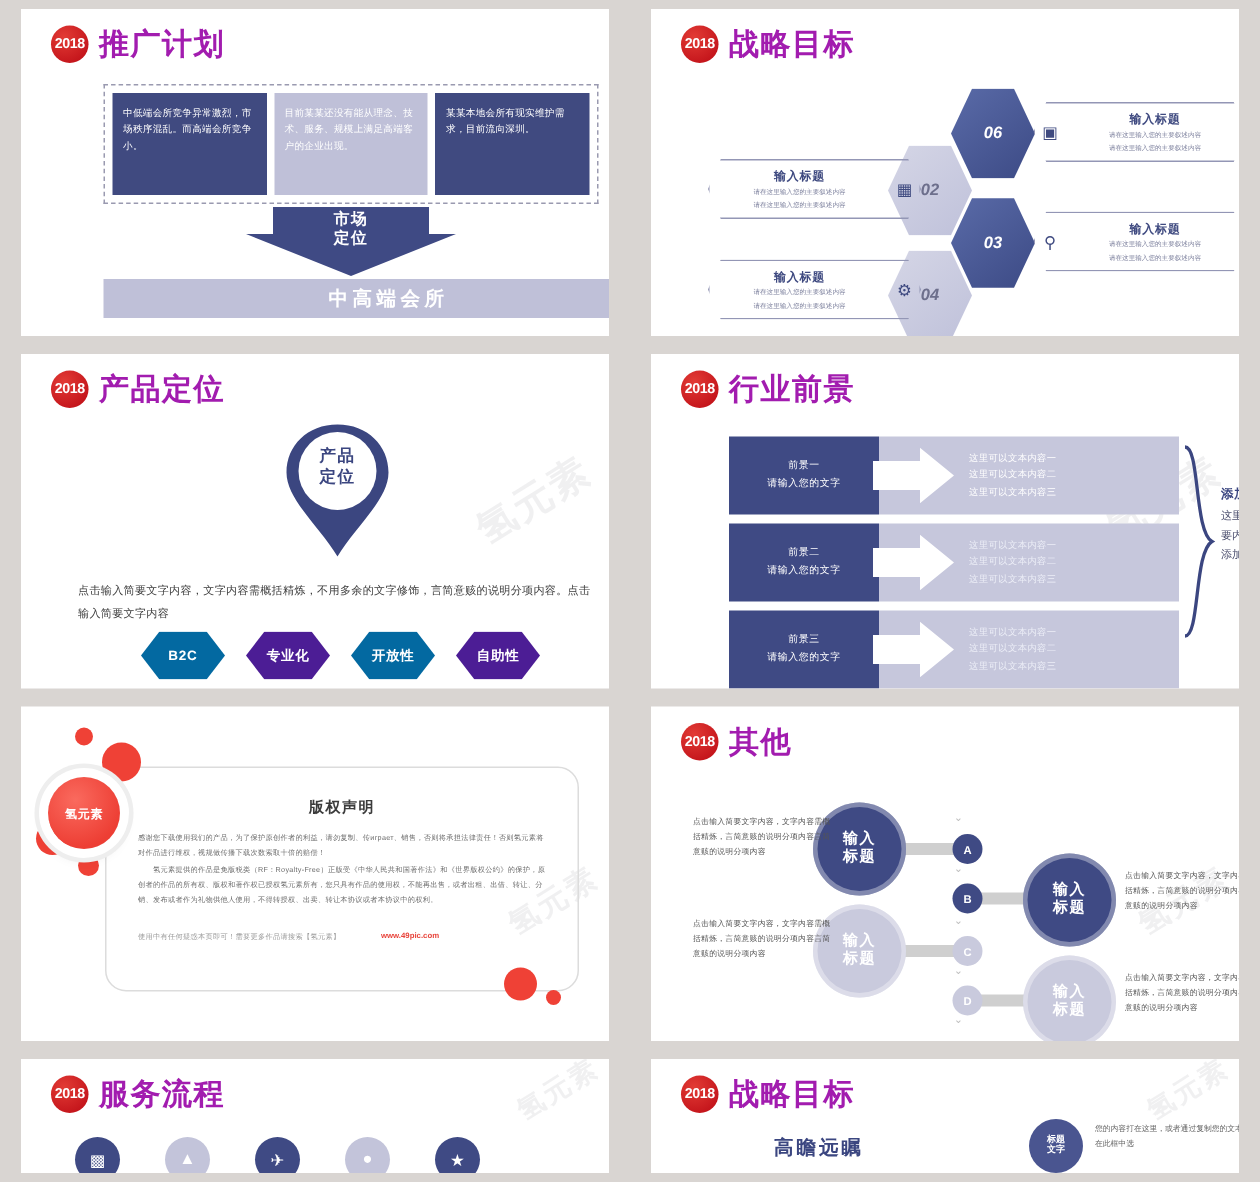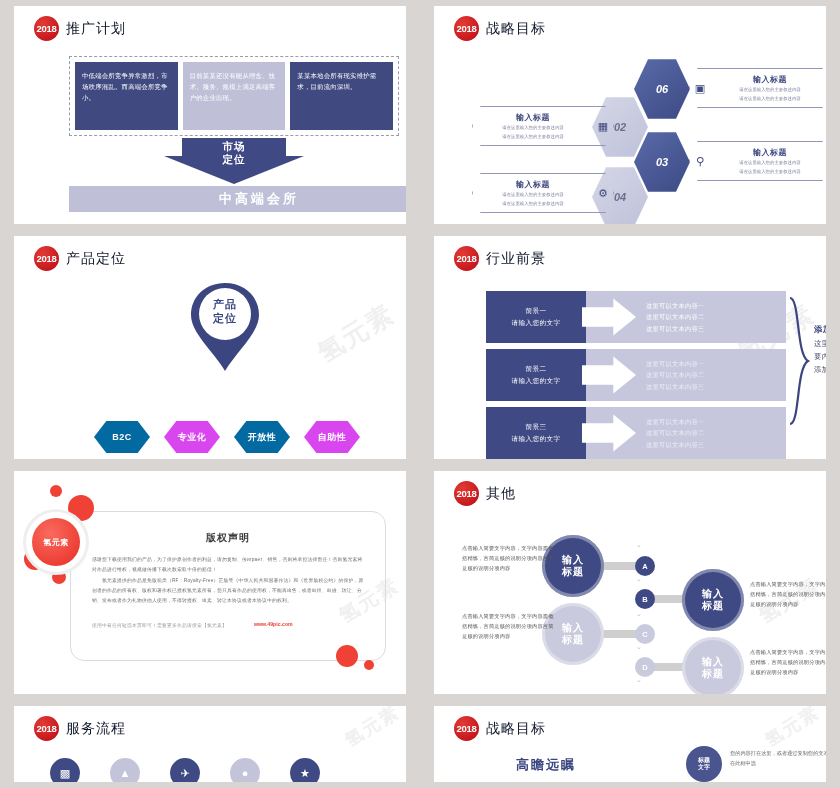--- a/index.html
+++ b/index.html
@@ -25,21 +25,21 @@
   }
   
   .shead{position:absolute;left:20px;top:10px;display:flex;align-items:center;gap:7px;}
   .badge2018{
     width:25px;height:25px;border-radius:50%;
     background:radial-gradient(circle at 35% 30%,#e23b35,#c5161c 75%);
     color:#fff;font-size:9.5px;font-weight:bold;
     display:flex;align-items:center;justify-content:center;
     letter-spacing:-0.3px;
   }
-  .stitle{font-size:14px;color:#0f172a;font-weight:normal;letter-spacing:1px;}
+  .stitle{font-size:20px;color:#a21caf;font-weight:bold;letter-spacing:1px;}
 
   
   .wm{
     position:absolute;right:8px;top:36%;
     font-size:26px;color:rgba(160,160,165,.16);
     transform:rotate(-32deg);letter-spacing:2px;font-weight:bold;
     pointer-events:none;
   }
   .wm.sm{font-size:20px;right:4px;top:52%;}
 
@@ -103,21 +103,21 @@
     font-size:7.4px;color:#3c3c3c;line-height:2.05;letter-spacing:.2px;
   }
   .s3-hexrow{position:absolute;left:80px;top:185px;display:flex;gap:14px;}
   .s3-hex{
     width:56px;height:32px;
     clip-path:polygon(22% 0,78% 0,100% 50%,78% 100%,22% 100%,0 50%);
     display:flex;align-items:center;justify-content:center;
     font-size:9px;font-weight:bold;color:#fff;letter-spacing:.5px;
   }
   .s3-hex.dark{background:#0369a1;}
-  .s3-hex.light{background:#d946ef;}
+  .s3-hex.light{background:#4c1d95;}
 
   
   .rowwrap{position:absolute;left:52px;top:55px;width:300px;}
   .frow{position:relative;height:52px;margin-bottom:6px;}
   .fleft{
     position:absolute;left:0;top:0;width:100px;height:52px;background:#3f4a84;
     display:flex;flex-direction:column;align-items:center;justify-content:center;
     color:#fff;font-size:6.6px;line-height:1.8;letter-spacing:.4px;
   }
   .fright{
@@ -288,20 +288,21 @@
 
       <svg class="pin" viewBox="0 0 72 92">
         <path d="M36 2 C16 2 2 16 2 34 C2 52 24 70 36 90 C48 70 70 52 70 34 C70 16 56 2 36 2 Z" fill="#3b4680"></path>
         <circle cx="36" cy="33" r="26" fill="#ffffff"></circle>
       </svg>
       <div class="pintxt">
         <div>产品</div>
         <div>定位</div>
       </div>
 
+      <div class="s3-para">点击输入简要文字内容，文字内容需概括精炼，不用多余的文字修饰，言简意赅的说明分项内容。点击输入简要文字内容</div>
 
       <div class="s3-hexrow">
         <div class="s3-hex dark">B2C</div>
         <div class="s3-hex light">专业化</div>
         <div class="s3-hex dark">开放性</div>
         <div class="s3-hex light">自助性</div>
       </div>
     </div>
   </div>
 

